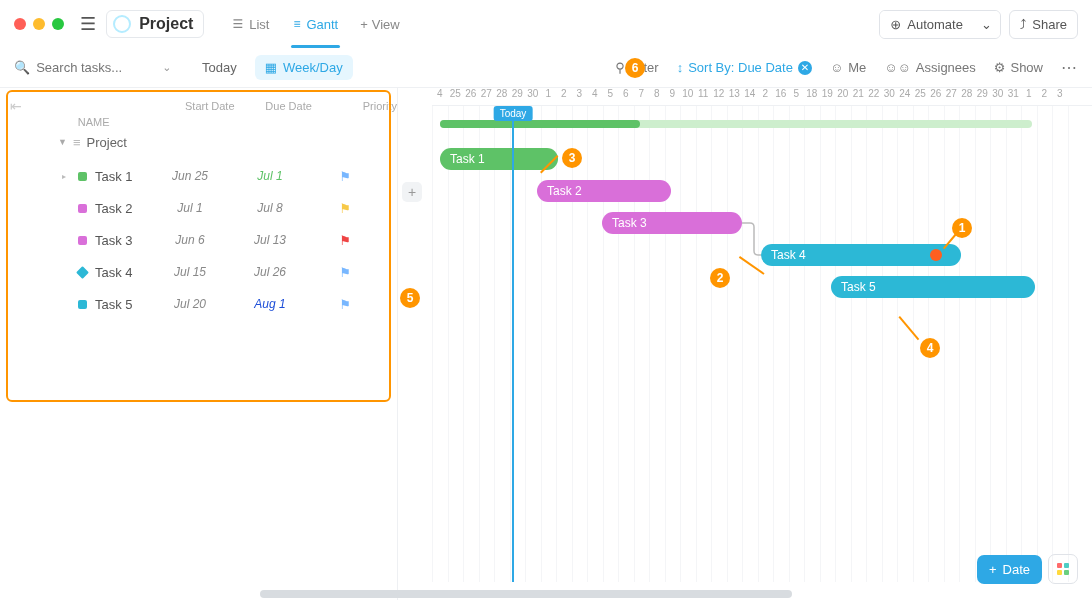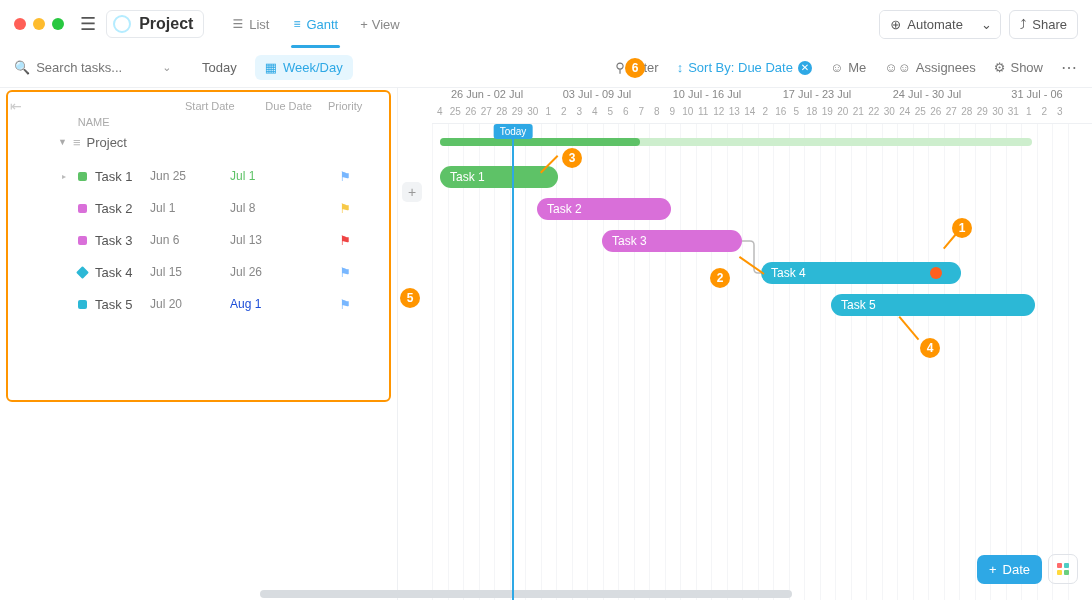--- a/index.html
+++ b/index.html
@@ -47,32 +47,32 @@
   
   .main { display: flex; height: calc(600px - 88px); position:relative;}
   
   
   .left-panel { width: 398px; flex-shrink:0; border-right:1px solid #eef0f3; position:relative;}
   .orange-box{position:absolute; top:2px; left:6px; right:6px; bottom:198px; border:2px solid #ff9500; border-radius:6px; pointer-events:none;}
   .grid-header{height:36px;display:flex;align-items:center;color:#aaa;font-size:11px;padding-left:10px;}
   .col-name{width:150px;padding-left:56px;margin-top:32px;}
   .col-start{width:80px;text-align:center;}
   .col-due{width:80px;text-align:center;}
-  .col-prio{width:70px;text-align:left;}
+  .col-prio{width:70px;text-align:right;}
   .back-icon{color:#ccc;font-size:14px;}
   
   .group-row{height:36px;display:flex;align-items:center;gap:6px;padding-left:58px;color:#666;font-size:13px;}
   .caret-d{color:#aaa;font-size:9px;}
   .grey-lines{color:#bbb;font-size:13px;}
   
   .task-row{height:32px;display:flex;align-items:center;font-size:13px;}
   .task-name-cell{width:150px;display:flex;align-items:center;gap:8px;padding-left:62px;color:#555;}
   .task-caret{color:#bbb;font-size:8px;width:8px;}
   .status-sq{width:9px;height:9px;border-radius:2px;}
-  .date-cell{width:80px;text-align:left;color:#888;font-size:12px;}
+  .date-cell{width:80px;text-align:center;color:#888;font-size:12px;font-style:italic;}
   .prio-cell{width:70px;text-align:center;}
   .flag{font-size:13px;}
   
   .add-col-btn{position:absolute;top:94px;left:402px;width:20px;height:20px;background:#f1f3f5;border-radius:5px;color:#999;display:flex;align-items:center;justify-content:center;font-size:14px;cursor:pointer;z-index:3;}
   
   
   .gantt{flex:1;position:relative;overflow:hidden;margin-left:34px;}
   .week-row{height:18px;display:flex;font-size:11px;color:#888;}
   .week-cell{flex:1;text-align:center;}
   .day-row{height:18px;display:flex;font-size:10px;color:#aaa;border-bottom:1px solid #eef0f3;}
@@ -250,28 +250,20 @@
           <div class="date-cell">Jul 20</div>
           <div class="date-cell" style="color:#1d4ed8">Aug 1</div>
           <div class="prio-cell"><span class="flag" style="color:#78b7ff">⚑</span></div>
         </div>
       </div>
   </div>
 
   <div class="add-col-btn">+</div>
 
   <div class="gantt">
-    <div class="week-row" id="week-row">
-        <div class="week-cell">26 Jun - 02 Jul</div>
-        <div class="week-cell">03 Jul - 09 Jul</div>
-        <div class="week-cell">10 Jul - 16 Jul</div>
-        <div class="week-cell">17 Jul - 23 Jul</div>
-        <div class="week-cell">24 Jul - 30 Jul</div>
-        <div class="week-cell">31 Jul - 06</div>
-      </div>
     <div class="day-row" id="day-row">
         <div class="day-cell">4</div>
         <div class="day-cell">25</div>
         <div class="day-cell">26</div>
         <div class="day-cell">27</div>
         <div class="day-cell">28</div>
         <div class="day-cell">29</div>
         <div class="day-cell">30</div>
         <div class="day-cell">1</div>
         <div class="day-cell">2</div>

